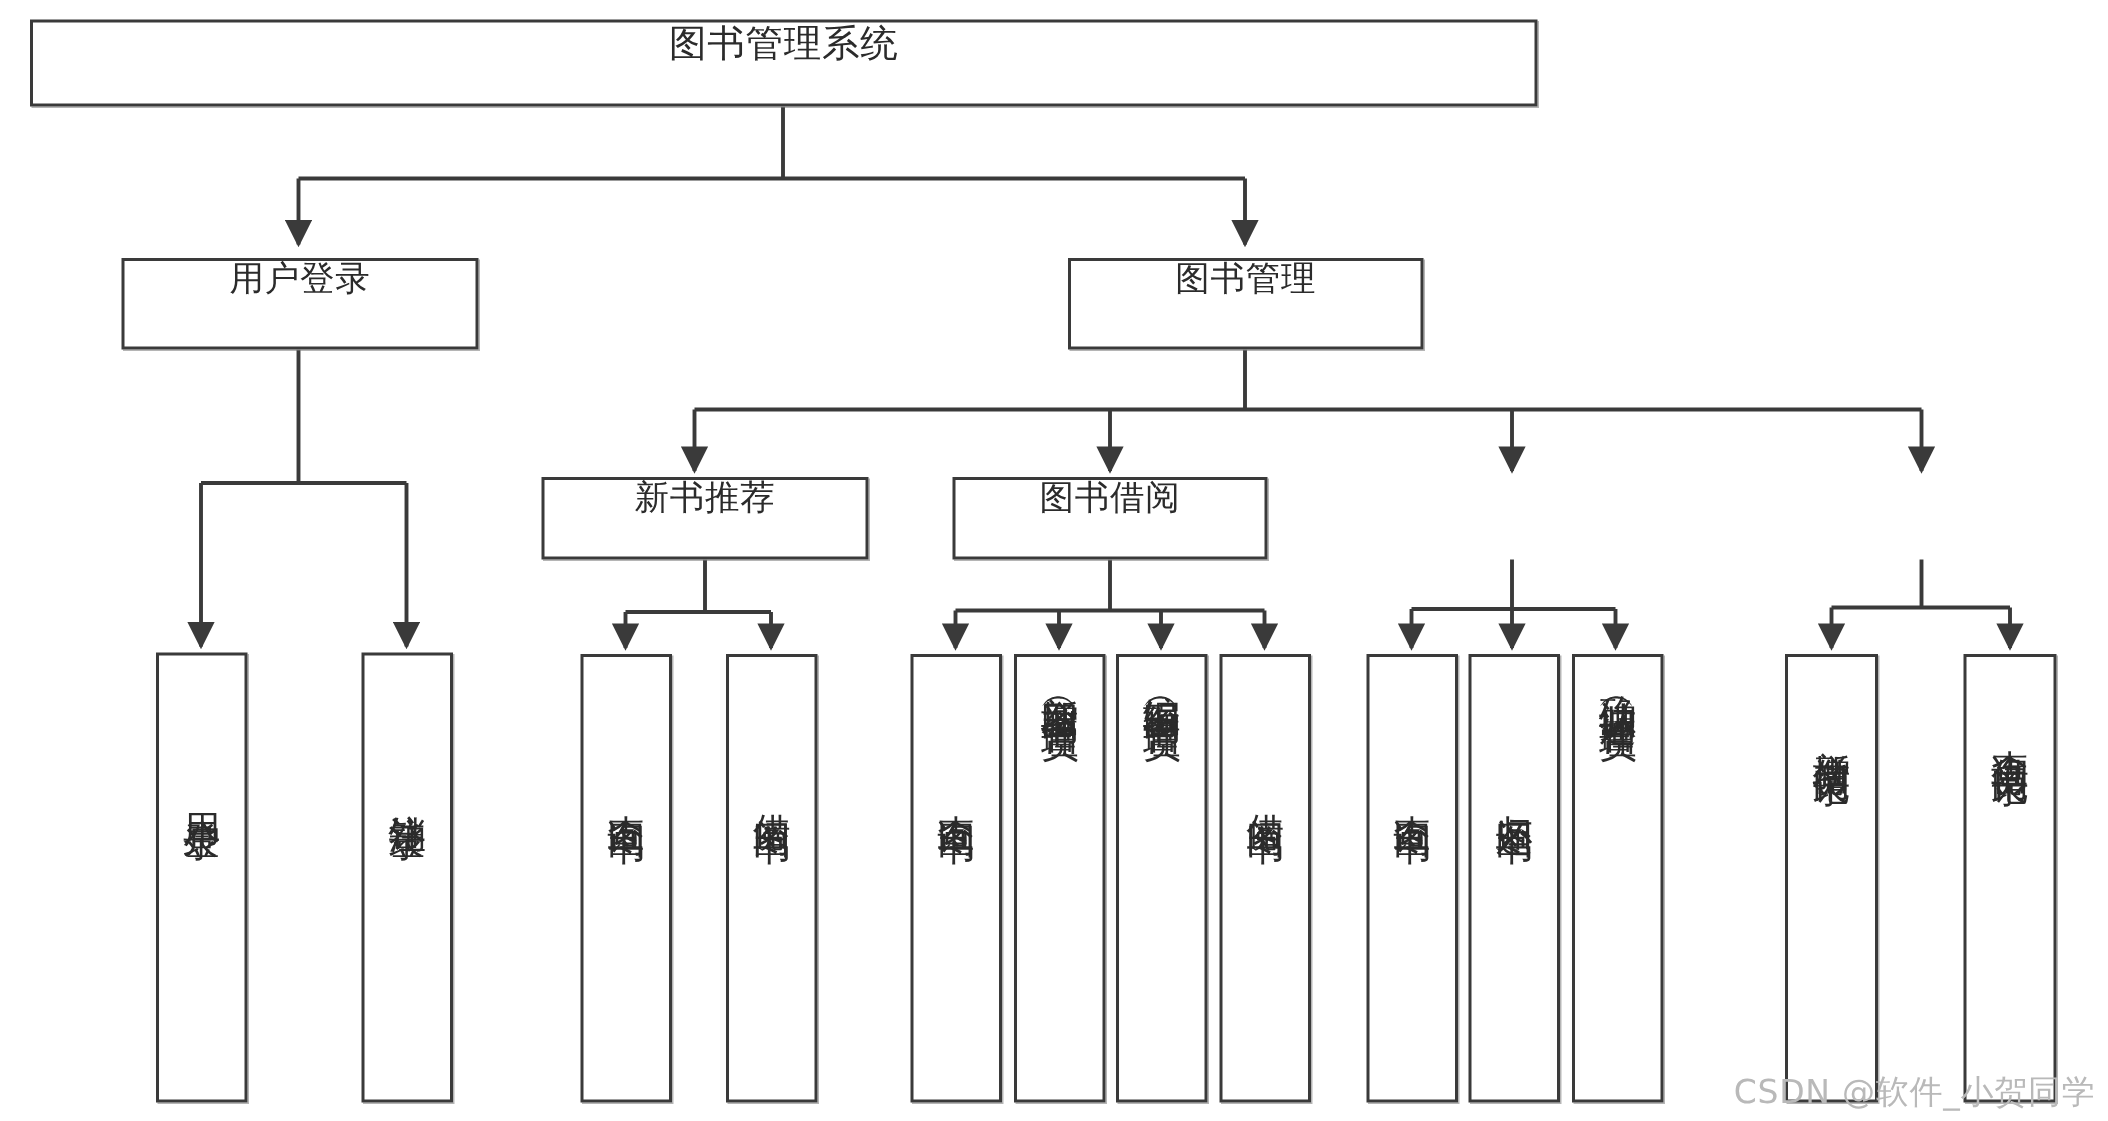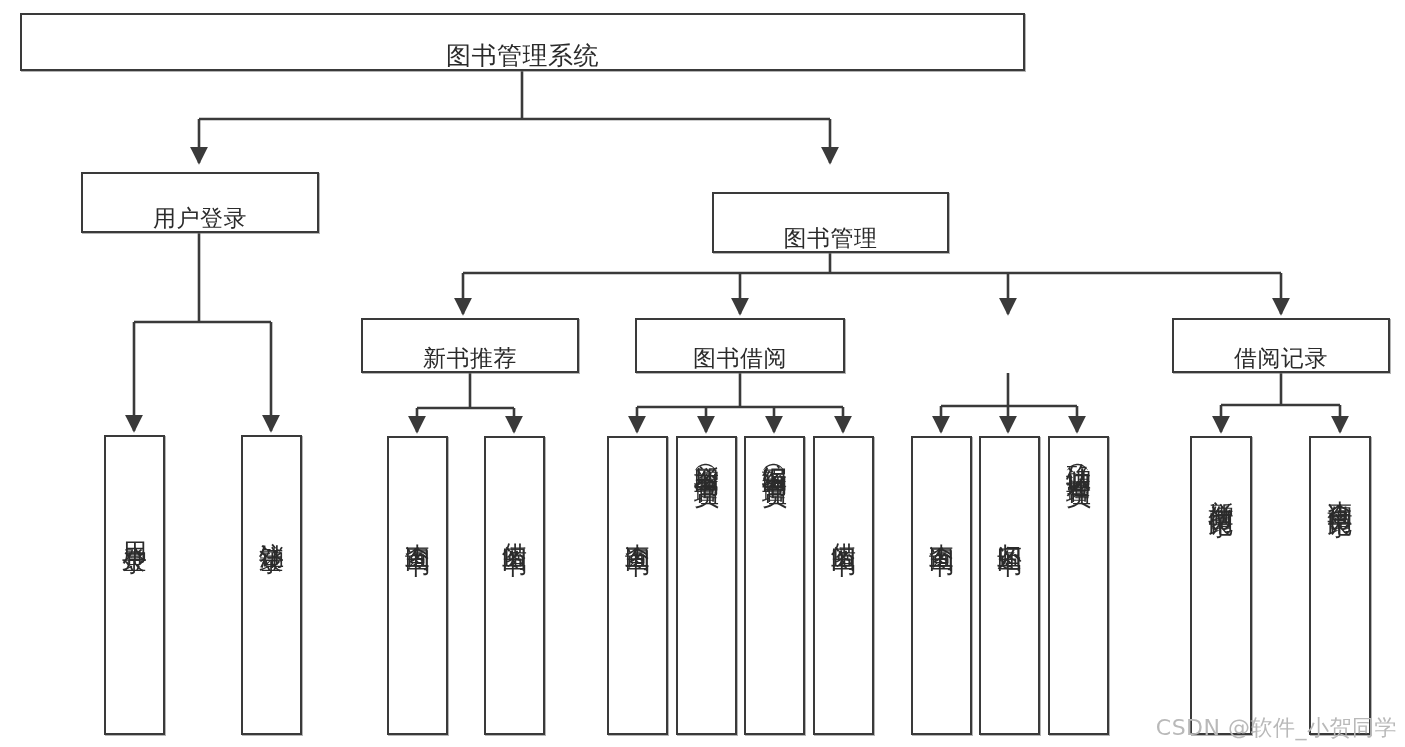--- a/index.html
+++ b/index.html
@@ -26,21 +26,21 @@
     height: 747px;
     pointer-events: none;
   }
   .node {
     position: absolute;
     box-sizing: border-box;
     background: #ffffff;
     border: 2.5px solid #3a3a3a;
     box-shadow: 1px 1px 0 rgba(120,120,120,0.55);
     display: flex;
-    align-items: flex-end;
+    align-items: flex-start;
     justify-content: center;
     color: #2b2b2b;
   }
   .node .label {
     color: #2b2b2b;
     line-height: 1.08;
     letter-spacing: 0.5px;
     text-align: center;
     white-space: pre-wrap;
   }
@@ -136,36 +136,33 @@
   </svg>
 
   <div class="node h" id="node-root" style="left:20px; top:13px; width:1005px; height:58px;">
     <span class="label">图书管理系统</span>
   </div>
 
   <div class="node h" style="left:81px; top:172px; width:238px; height:61px;">
     <span class="label">用户登录</span>
   </div>
 
-  <div class="node h" style="left:712px; top:172px; width:237px; height:61px;margin-top:20px;">
+  <div class="node h" style="left:712px; top:172px; width:237px; height:61px;">
     <span class="label">图书管理</span>
   </div>
 
   <div class="node h" style="left:361px; top:318px; width:218px; height:55px;">
     <span class="label">新书推荐</span>
   </div>
 
   <div class="node h" style="left:635px; top:318px; width:210px; height:55px;">
     <span class="label">图书借阅</span>
   </div>
 
 
-  <div class="node h" style="left:1172px; top:318px; width:218px; height:55px;">
-    <span class="label">借阅记录</span>
-  </div>
 
   <div class="node v" style="left:104px; top:435px; width:61px; height:300px; padding-top:85px;">
     <span class="label">用户登录</span>
   </div>
 
   <div class="node v" style="left:241px; top:435px; width:61px; height:300px; padding-top:85px;">
     <span class="label">注销登录</span>
   </div>
 
   <div class="node v" style="left:387px; top:436px; width:61px; height:299px; padding-top:85px;">

